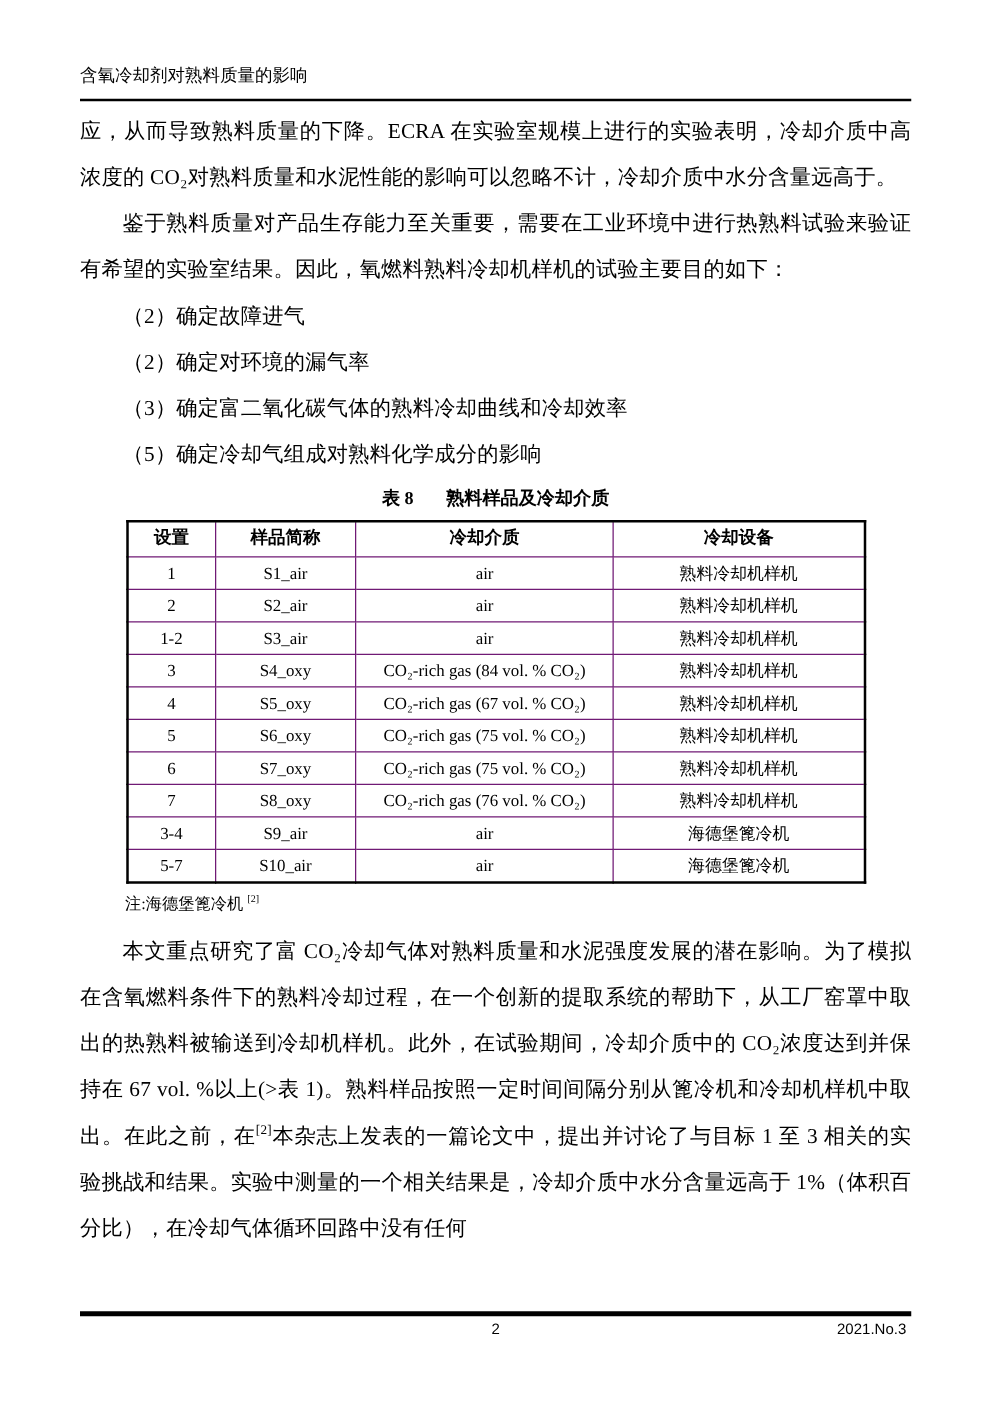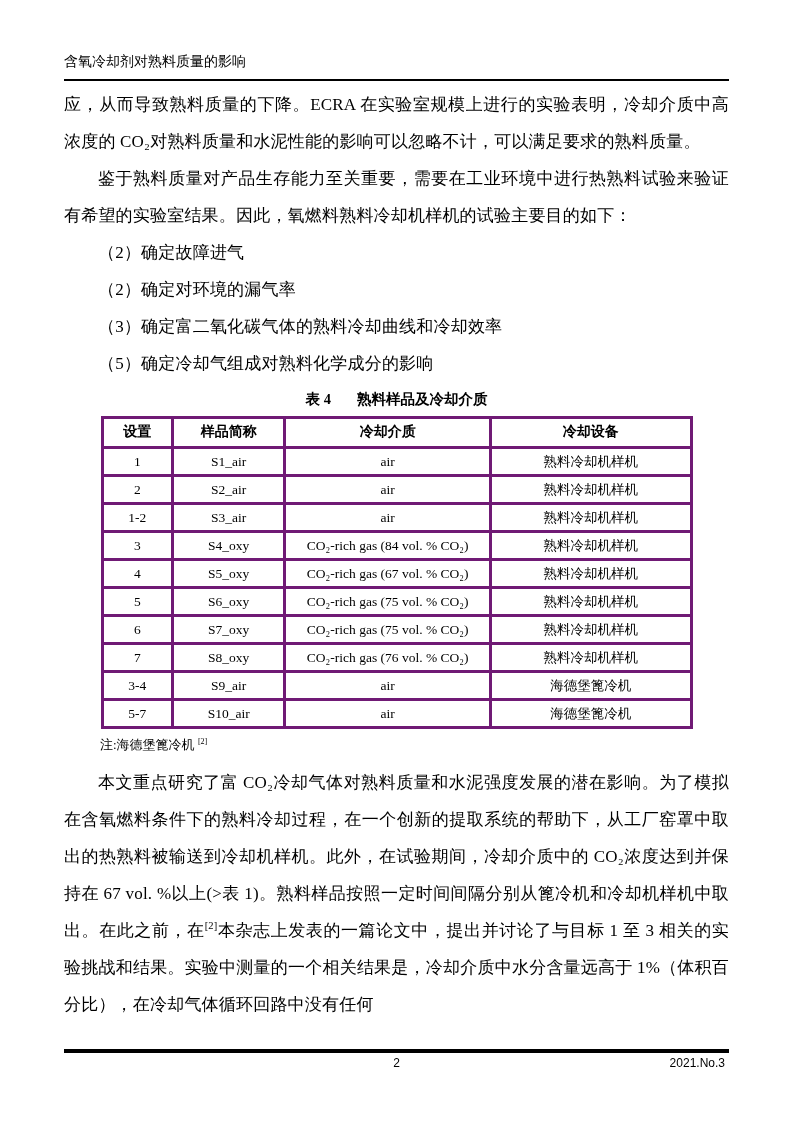--- a/index.html
+++ b/index.html
@@ -51,21 +51,21 @@
     margin-top: 3px;
   }
   .cap-gap { display: inline-block; width: 26px; }
   table.samples {
     width: 592px;
     margin: 3px auto 0 auto;
     border-collapse: collapse;
     border: 2px solid #000000;
   }
   table.samples th, table.samples td {
-    border: 3px solid #701a75;
+    border: 1px solid #701a75;
     text-align: center;
     vertical-align: middle;
     height: 25px;
     padding: 0 14px;
     font-size: 13.5px;
     line-height: 1.15;
     letter-spacing: 0;
     font-weight: normal;
   }
   table.samples th {
@@ -111,30 +111,30 @@
 
 <div class="page">
 
   <div class="header">
     <div class="header-title">含氧冷却剂对熟料质量的影响</div>
   </div>
 
   <div class="body">
 
     <div id="paragraphs-top">
-        <div class="para">应，从而导致熟料质量的下降。ECRA 在实验室规模上进行的实验表明，冷却介质中高浓度的 CO₂对熟料质量和水泥性能的影响可以忽略不计，可以满足要求的熟料质量。</div>
+        <div class="para">应，从而导致熟料质量的下降。ECRA 在实验室规模上进行的实验表明，冷却介质中高浓度的 CO₂对熟料质量和水泥性能的影响可以忽略不计，冷却介质中水分含量远高于。</div>
         <div class="para indent">鉴于熟料质量对产品生存能力至关重要，需要在工业环境中进行热熟料试验来验证有希望的实验室结果。因此，氧燃料熟料冷却机样机的试验主要目的如下：</div>
         <div class="para list-item">（2）确定故障进气</div>
         <div class="para list-item">（2）确定对环境的漏气率</div>
         <div class="para list-item">（3）确定富二氧化碳气体的熟料冷却曲线和冷却效率</div>
         <div class="para list-item">（5）确定冷却气组成对熟料化学成分的影响</div>
       </div>
 
     <div class="table-caption">
-      <span>表 4</span><span class="cap-gap"></span><span>熟料样品及冷却介质</span>
+      <span>表 8</span><span class="cap-gap"></span><span>熟料样品及冷却介质</span>
     </div>
 
     <table class="samples">
       <colgroup>
         <col style="width:12%">
         <col style="width:19%">
         <col style="width:35%">
         <col style="width:34%">
       </colgroup>
       <thead id="table-head">

